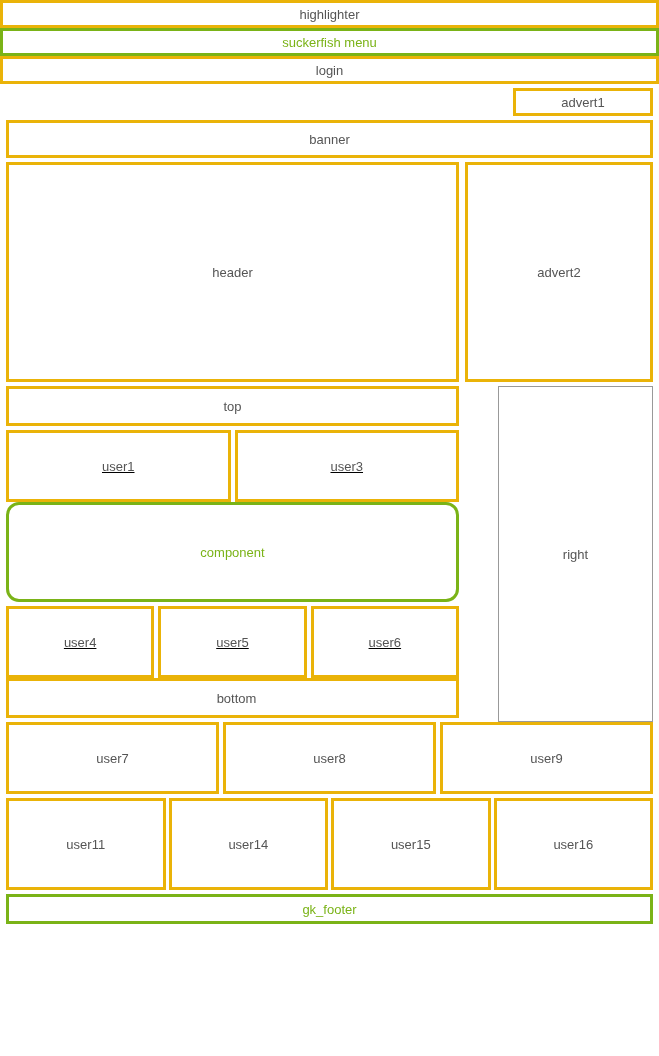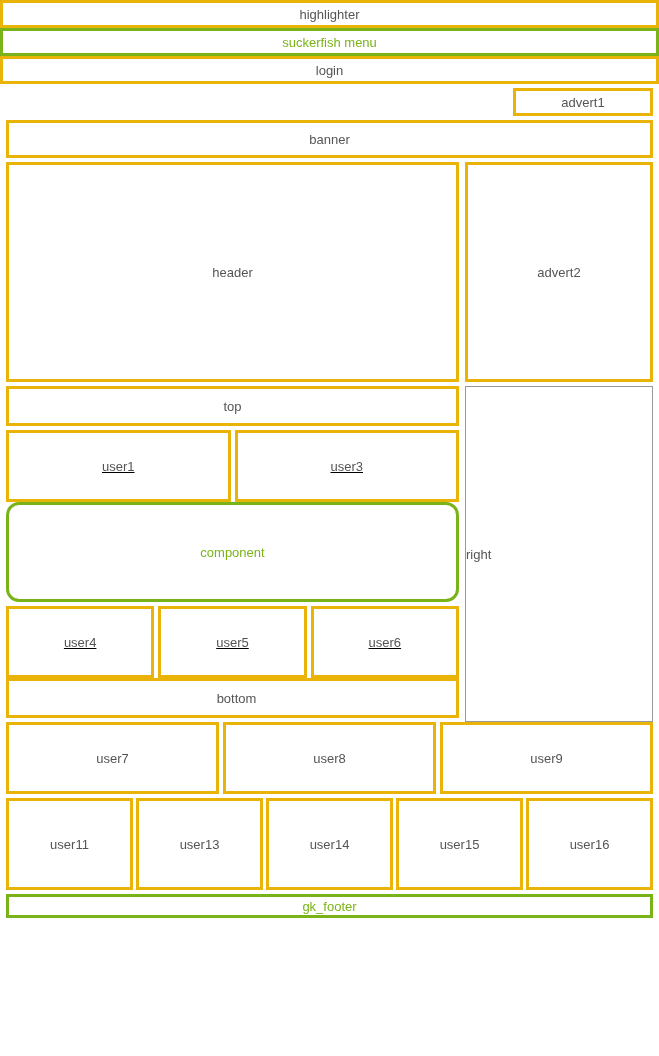--- a/index.html
+++ b/index.html
@@ -50,21 +50,21 @@
     
     .main-area {
       display: flex;
       padding: 0 6px;
       gap: 6px;
     }
     .left-col { flex: 1; }
     .right-col { width: 188px; }
 
     
-    .right-block { height: 100%; border: 1px solid #999; display: flex; align-items: center; color: #555; }
+    .right-block { height: 100%; border: 1px solid #999; display: flex; align-items: center; justify-content: center; color: #555; margin-left: 33px; }
 
     
     .top-block { height: 40px; margin-bottom: 4px; }
 
     
     .user-row {
       display: flex;
       gap: 4px;
       text-decoration: underline;
     }
@@ -78,21 +78,21 @@
 
     
     .bottom-users-section { padding: 0 6px; margin-bottom: 4px; }
     .user-row-4 { display: flex; gap: 4px; margin-bottom: 4px; }
     .user-cell-4 { flex: 1; height: 72px; }
     .user-row-6 { display: flex; gap: 3px; margin-bottom: 4px; }
     .user-cell-6 { flex: 1; height: 92px; }
 
     
     .gk-footer-row { padding: 0 6px; }
-    .gk-footer { height: 24px; width: 100%; }
+    .gk-footer { height: 30px; width: 100%; }
   </style>
 </head>
 <body>
 
 <div class="block highlighter">
   <span>highlighter</span>
 </div>
 
 <div class="block suckerfish green-border">
   <span class="green-text">suckerfish menu</span>
@@ -179,23 +179,20 @@
     <div class="block user-cell-4">
       <span>user9</span>
     </div>
   </div>
 
   <div class="user-row-6">
     <div class="block user-cell-6">
       <span>user11</span>
     </div>
     <div class="block user-cell-6">
-      <span>user13</span>
-    </div>
-    <div class="block user-cell-6">
       <span>user14</span>
     </div>
     <div class="block user-cell-6">
       <span>user15</span>
     </div>
     <div class="block user-cell-6">
       <span>user16</span>
     </div>
   </div>
 </div>

